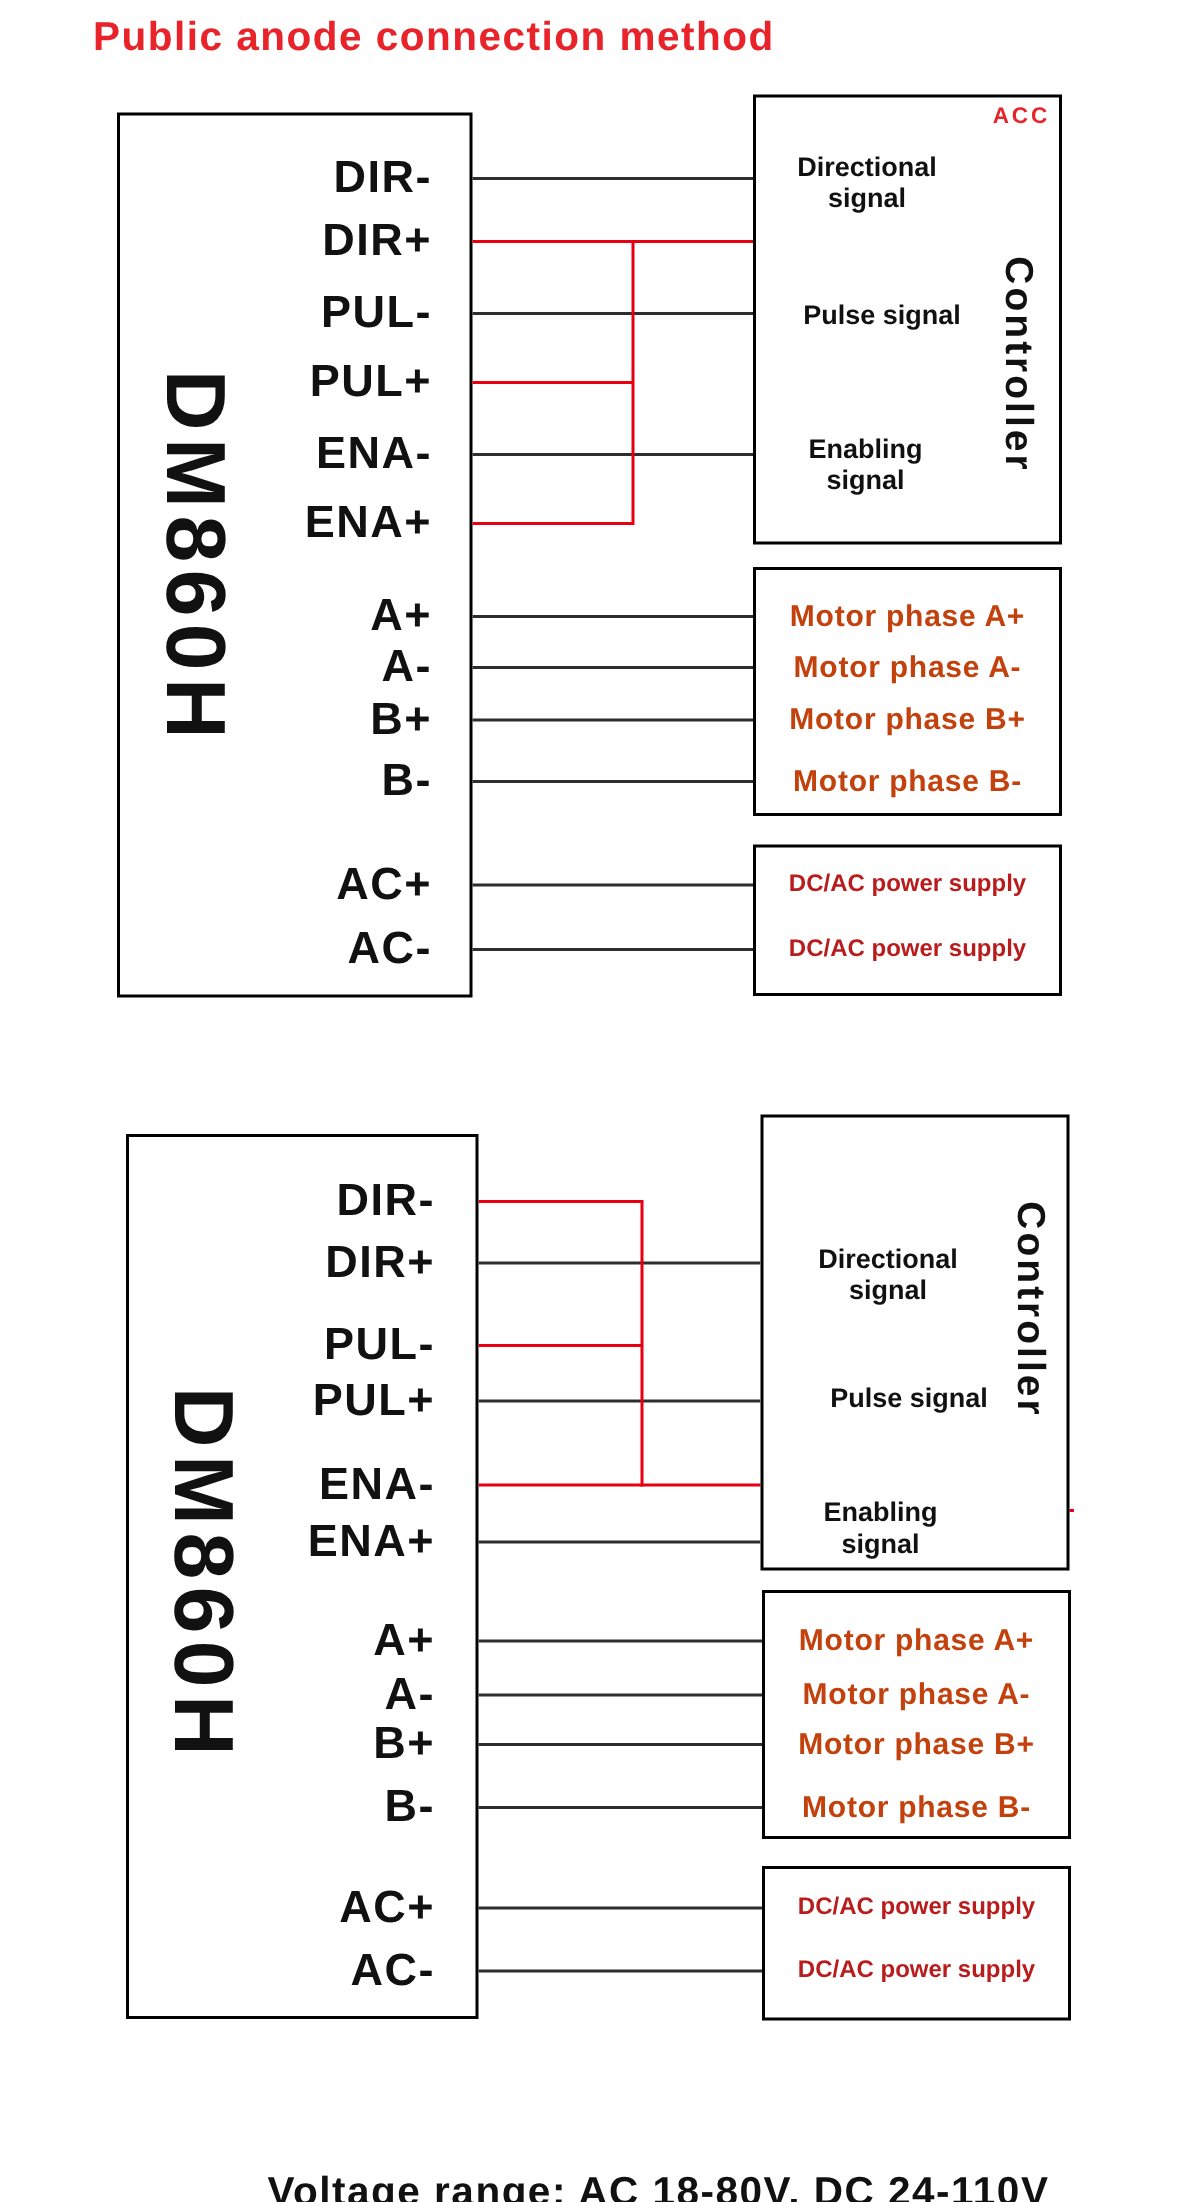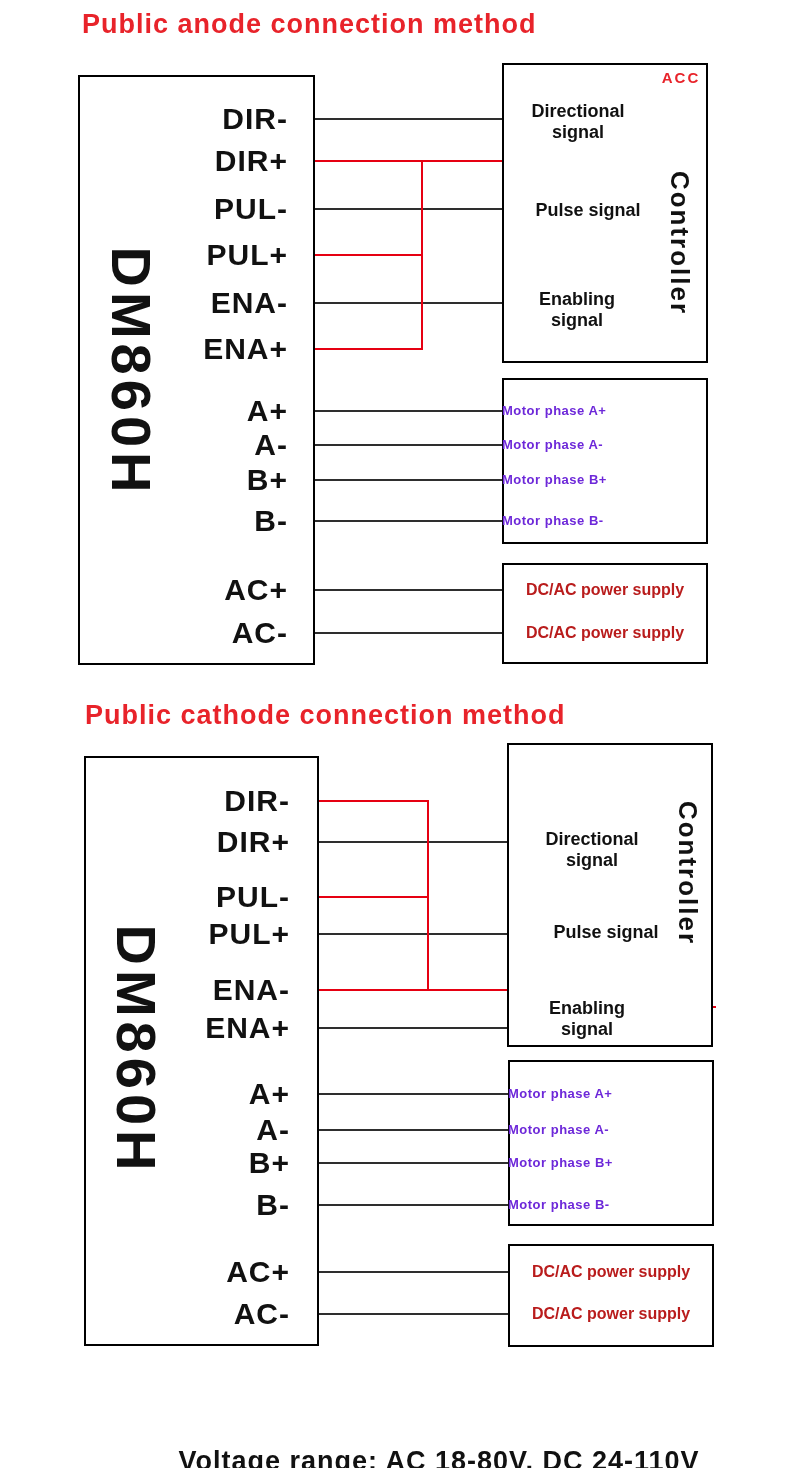--- a/index.html
+++ b/index.html
@@ -14,34 +14,34 @@
   .hwr{position:absolute;height:2px;background:#e60012;}
   .vwr{position:absolute;width:2px;background:#e60012;}
   .pin{position:absolute;width:148px;text-align:right;font-size:30px;font-weight:700;
        line-height:26px;letter-spacing:1px;color:#111;white-space:nowrap;}
   .vtext{position:absolute;transform:translate(-50%,-50%) rotate(90deg);
          white-space:nowrap;color:#111;}
   .driver-name{font-size:56px;font-weight:700;letter-spacing:5px;}
   .ctrl-name{font-size:26px;font-weight:700;letter-spacing:2px;}
   .sig{position:absolute;text-align:center;font-size:18px;font-weight:700;
        line-height:21px;color:#111;}
-  .motor-row{position:absolute;font-size:13px;font-weight:700;
-       line-height:24px;letter-spacing:0.5px;color:#6d28d9;white-space:nowrap;}
+  .motor-row{position:absolute;text-align:center;font-size:20px;font-weight:700;
+       line-height:24px;letter-spacing:0.5px;color:#c2410c;white-space:nowrap;}
   .pwr-row{position:absolute;text-align:center;font-size:16px;font-weight:700;
        line-height:20px;color:#b91c1c;white-space:nowrap;}
   .rail{position:absolute;color:#e8232a;font-size:15px;font-weight:700;
         letter-spacing:2px;text-align:center;white-space:nowrap;}
   .gnd-bar{position:absolute;height:2px;background:#e60012;}
 </style>
 </head>
 <body>
 
 <div class="canvas">
 
-  <div class="title" style="left:82px;top:9px;">Public anode connection method</div>
+  <div class="title" style="left:62px;top:9px;">Public anode connection method</div>
 
   <div class="box" style="left:78px;top:75px;width:237px;height:590px;"></div>
   <div class="vtext driver-name" style="left:131px;top:372px;">DM860H</div>
 
   <div class="pin" style="left:140px;top:106px;">DIR-</div>
   <div class="pin" style="left:140px;top:148px;">DIR+</div>
   <div class="pin" style="left:140px;top:196px;">PUL-</div>
   <div class="pin" style="left:140px;top:242px;">PUL+</div>
   <div class="pin" style="left:140px;top:290px;">ENA-</div>
   <div class="pin" style="left:140px;top:336px;">ENA+</div>
@@ -78,21 +78,20 @@
   <div class="box" style="left:502px;top:378px;width:206px;height:166px;"></div>
   <div class="motor-row" style="left:502px;top:399px;width:206px;">Motor phase A+</div>
   <div class="motor-row" style="left:502px;top:433px;width:206px;">Motor phase A-</div>
   <div class="motor-row" style="left:502px;top:468px;width:206px;">Motor phase B+</div>
   <div class="motor-row" style="left:502px;top:509px;width:206px;">Motor phase B-</div>
 
   <div class="box" style="left:502px;top:563px;width:206px;height:101px;"></div>
   <div class="pwr-row" style="left:502px;top:580px;width:206px;">DC/AC power supply</div>
   <div class="pwr-row" style="left:502px;top:623px;width:206px;">DC/AC power supply</div>
 
-  <div class="title" style="left:85px;top:700px;">Public cathode connection method</div>
 
   <div class="box" style="left:84px;top:756px;width:235px;height:590px;"></div>
   <div class="vtext driver-name" style="left:136px;top:1050px;">DM860H</div>
 
   <div class="pin" style="left:142px;top:788px;">DIR-</div>
   <div class="pin" style="left:142px;top:829px;">DIR+</div>
   <div class="pin" style="left:142px;top:884px;">PUL-</div>
   <div class="pin" style="left:142px;top:921px;">PUL+</div>
   <div class="pin" style="left:142px;top:977px;">ENA-</div>
   <div class="pin" style="left:142px;top:1015px;">ENA+</div>

